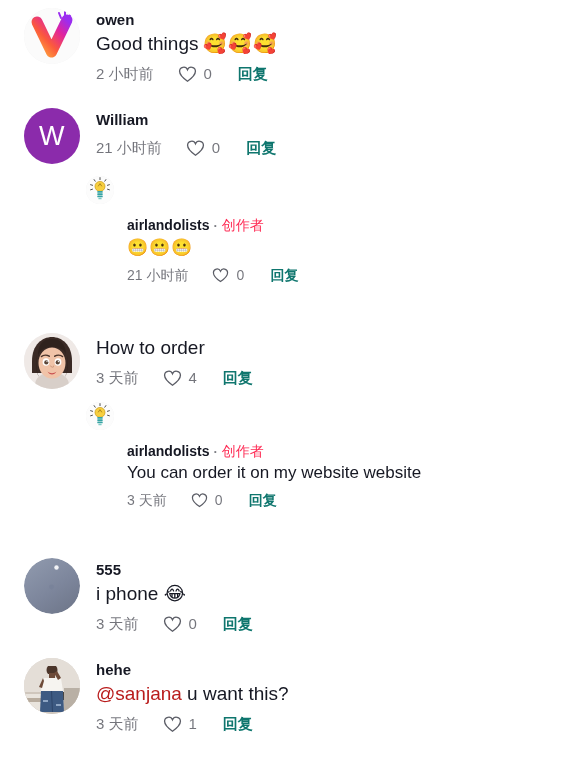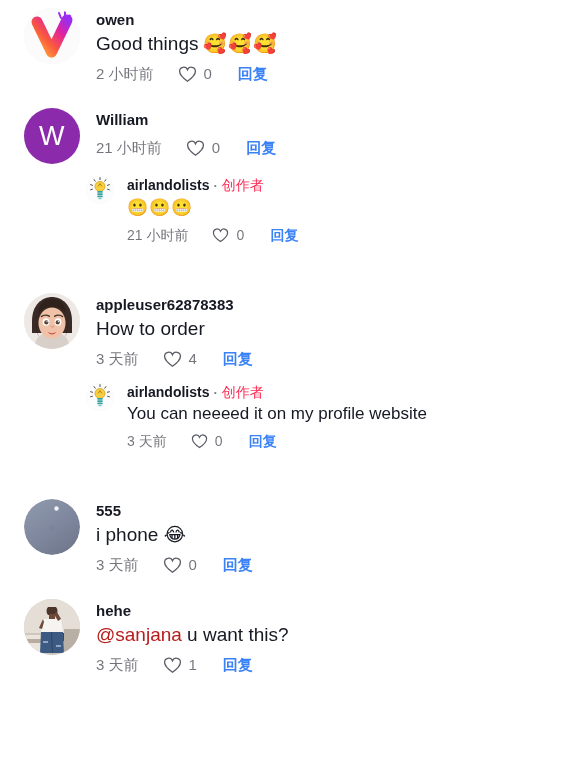--- a/index.html
+++ b/index.html
@@ -123,40 +123,40 @@
   .like-count {
     font-size: 15px;
     color: #16182399;
     margin-left: 7px;
     line-height: 20px;
     min-width: 8px;
   }
   .reply-btn {
     font-size: 15px;
     font-weight: bold;
-    color: #3b82f6;
+    color: #0f766e;
     margin-left: 26px;
     line-height: 20px;
     cursor: pointer;
   }
 
   
   .reply {
     display: flex;
     align-items: flex-start;
     padding: 6px 0 0 86px;
   }
   .reply .avatar-wrap { margin-right: 13px; }
   .reply .avatar,
   .reply .avatar-initial {
     width: 28px;
     height: 28px;
     font-size: 14px;
   }
-  .reply .body { padding-top: 0; }
+  .reply .body { padding-top: 0; margin-top: 40px; }
   .reply .username { font-size: 14px; line-height: 18px; }
   .reply .creator-badge { font-size: 14px; }
   .reply .ctext { font-size: 17px; line-height: 22px; }
   .reply .ctext .emoji { font-size: 17px; }
   .reply .time { font-size: 14px; }
   .reply .like-count,
   .reply .reply-btn { font-size: 14px; }
   .reply .meta { margin-top: 4px; }
   .reply .heart-icon { width: 17px; height: 17px; }
 
@@ -305,23 +305,20 @@
           <circle cx="23" cy="28.6" r="0.7" fill="#ffffff"></circle>
           <circle cx="34.4" cy="28.6" r="0.7" fill="#ffffff"></circle>
           <path d="M17.5 23.5 C19.5 21.8 23 21.8 25.2 23.2" fill="none" stroke="#4a342b" stroke-width="1.6" stroke-linecap="round"></path>
           <path d="M30.8 23.2 C33 21.8 36.5 21.8 38.5 23.5" fill="none" stroke="#4a342b" stroke-width="1.6" stroke-linecap="round"></path>
           <path d="M26.6 33 C28 34.6 29.4 34.6 29.6 33" fill="none" stroke="#cf9b80" stroke-width="1.1" stroke-linecap="round"></path>
           <path d="M23.5 38.5 C26 40.7 30 40.7 32.5 38.5 C30.5 42.4 25.5 42.4 23.5 38.5 Z" fill="#c9504f"></path>
         </svg>
       </div>
     </div>
     <div class="body">
-      <div class="username">
-        <span>appleuser62878383</span>
-      </div>
       <p class="ctext"><span>How to order</span></p>
       <div class="meta">
         <span class="time">3 天前</span>
         <span class="like-group">
           <svg class="heart-icon" viewBox="0 0 24 24">
               <path d="M12 20.5 C 4 15 2 11 2 8 A5.2 5.2 0 0 1 12 6 A5.2 5.2 0 0 1 22 8 C22 11 20 15 12 20.5 Z" fill="none" stroke="#5b5d66" stroke-width="1.7"></path>
             </svg>
           <span class="like-count">4</span>
         </span>
         <span class="reply-btn">回复</span>
@@ -353,21 +350,21 @@
           <rect x="12.4" y="21.8" width="3.2" height="1.4" rx="0.5" fill="#7ec9c5"></rect>
         </svg>
       </div>
     </div>
     <div class="body">
       <div class="username">
         <span>airlandolists</span>
         <span class="sep">·</span>
         <span class="creator-badge" style="color:#fe2c55;">创作者</span>
       </div>
-      <p class="ctext"><span>You can neeeed it on my profile website</span></p>
+      <p class="ctext"><span>You can order it on my website website</span></p>
       <div class="meta">
         <span class="time">3 天前</span>
         <span class="like-group">
           <svg class="heart-icon" viewBox="0 0 24 24">
               <path d="M12 20.5 C 4 15 2 11 2 8 A5.2 5.2 0 0 1 12 6 A5.2 5.2 0 0 1 22 8 C22 11 20 15 12 20.5 Z" fill="none" stroke="#5b5d66" stroke-width="1.7"></path>
             </svg>
           <span class="like-count">0</span>
         </span>
         <span class="reply-btn">回复</span>
       </div>

